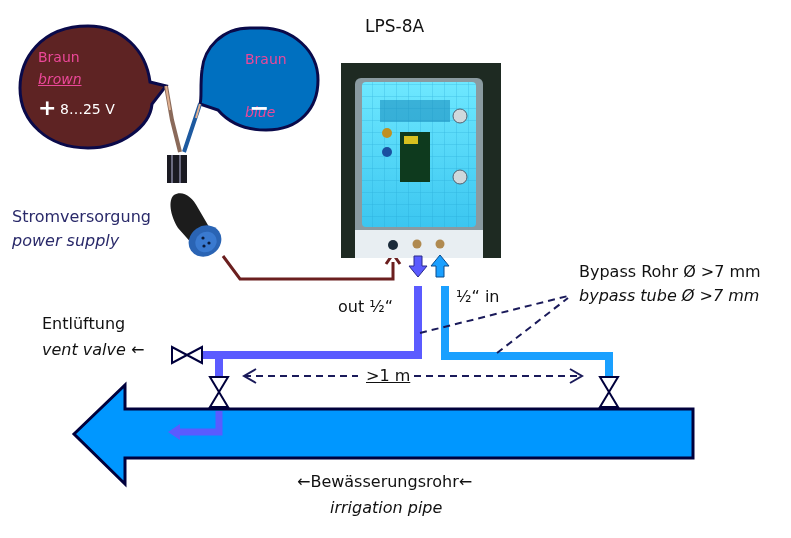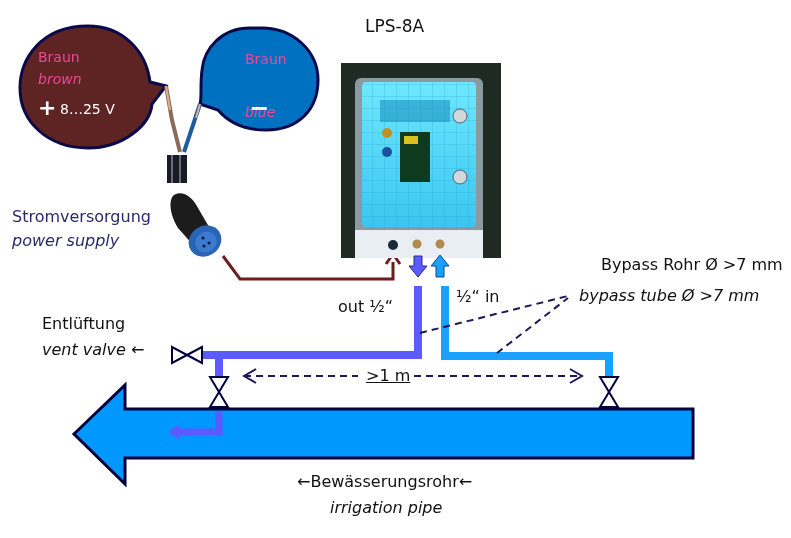--- a/index.html
+++ b/index.html
@@ -95,35 +95,35 @@
   <path d="M256 369 L244 376 L256 383" fill="none" stroke="#1a1a5a" stroke-width="2"></path>
   <path d="M570 369 L582 376 L570 383" fill="none" stroke="#1a1a5a" stroke-width="2"></path>
 
   <line x1="420" y1="333" x2="568" y2="296" stroke="#1a1a5a" stroke-width="2" stroke-dasharray="7,5"></line>
   <line x1="497" y1="353" x2="568" y2="298" stroke="#1a1a5a" stroke-width="2" stroke-dasharray="7,5"></line>
 </svg>
 
 <div class="lbl" style="left:365px; top:16px; font-size:17px;">LPS-8A</div>
 
 <div class="bubble-text" style="left:38px; top:48px;">Braun</div>
-<div class="bubble-text it" style="left:38px; top:70px;">brown</div>
+<div class="bubble-text it" style="left:38px; top:70px;text-decoration:underline;">brown</div>
 <div class="bubble-big" style="left:38px; top:97px; font-weight:bold; font-size:22px;">+</div>
 <div class="bubble-big" style="left:60px; top:98px;">8…25 V</div>
 
 <div class="bubble-text" style="left:245px; top:50px;">Braun</div>
 <div class="bubble-text it" style="left:245px; top:71px;margin-top:32px;">blue</div>
 <div class="bubble-big" style="left:249px; top:97px; font-weight:bold; font-size:24px;">−</div>
 
 <div class="lbl blue-text" style="left:12px; top:207px;">Stromversorgung</div>
 <div class="lbl it blue-text" style="left:12px; top:231px;">power supply</div>
 
 <div class="lbl" style="left:338px; top:297px;">out ½“</div>
 <div class="lbl" style="left:456px; top:287px;">½“ in</div>
 
-<div class="lbl" style="left:579px; top:255px;margin-left:22px;">Bypass Rohr Ø &gt;7 mm</div>
+<div class="lbl" style="left:579px; top:262px;">Bypass Rohr Ø &gt;7 mm</div>
 <div class="lbl it" style="left:579px; top:286px;">bypass tube Ø &gt;7 mm</div>
 
 <div class="lbl" style="left:42px; top:314px;">Entlüftung</div>
 <div class="lbl it" style="left:42px; top:340px;">vent valve ←</div>
 
 <div class="lbl" style="left:366px; top:366px;text-decoration:underline;">&gt;1 m</div>
 
 <div class="lbl" style="left:297px; top:472px;">←Bewässerungsrohr←</div>
 <div class="lbl it" style="left:330px; top:498px;">irrigation pipe</div>
 

